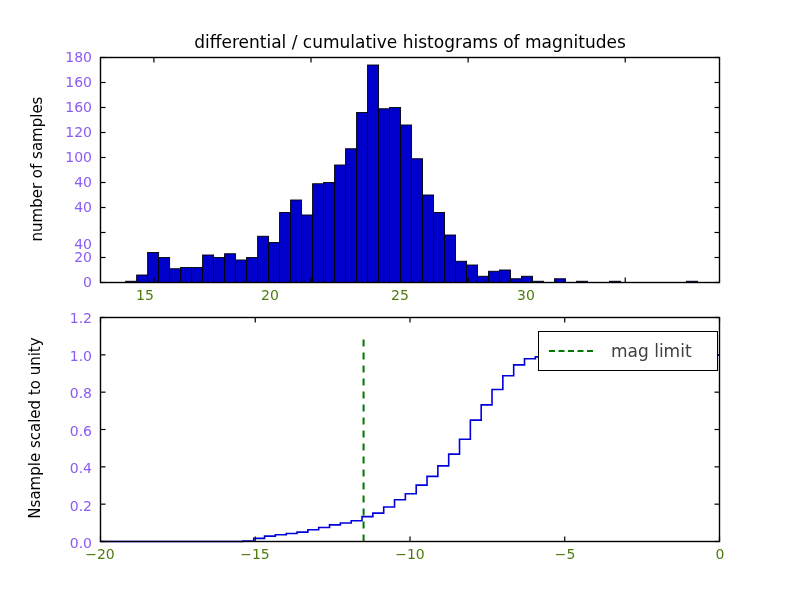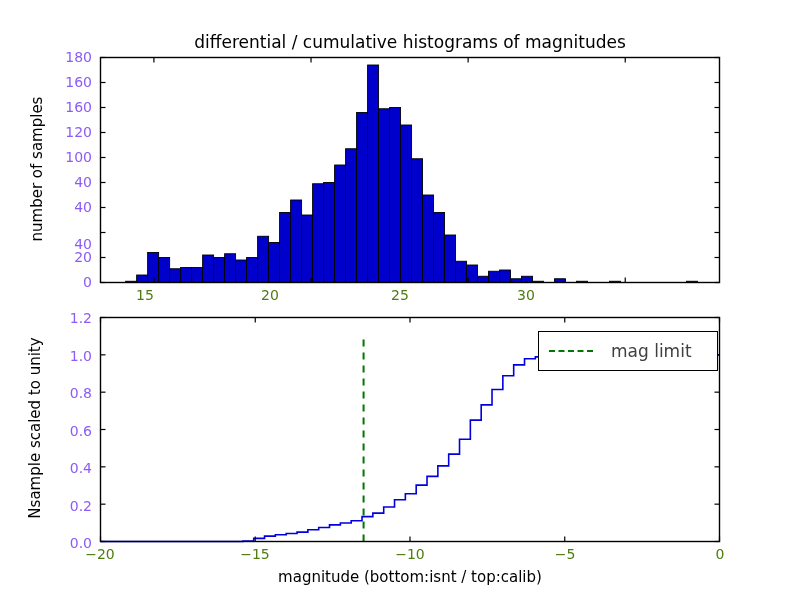--- a/index.html
+++ b/index.html
@@ -184,21 +184,20 @@
   <div class="tick-label-y" style="left:44px; top:460px; width:48px;">0.4</div>
   <div class="tick-label-y" style="left:44px; top:498px; width:48px;">0.2</div>
   <div class="tick-label-y" style="left:44px; top:535px; width:48px;">0.0</div>
 
   <div class="tick-label-x" style="left:80px;  top:546px; width:40px;">−20</div>
   <div class="tick-label-x" style="left:235px; top:546px; width:40px;">−15</div>
   <div class="tick-label-x" style="left:390px; top:546px; width:40px;">−10</div>
   <div class="tick-label-x" style="left:545px; top:546px; width:40px;">−5</div>
   <div class="tick-label-x" style="left:700px; top:546px; width:40px;">0</div>
 
-  <div class="axis-label" style="left:100px; top:568px; width:620px; text-align:center;">magnitude (bottom:isnt / top:calib)</div>
 
   <svg id="bottom-axes" width="800" height="600" style="position:absolute; left:0; top:0; pointer-events:none;">
     <path id="cum-line" fill="none" stroke="#0000dd" stroke-width="1.6" d="M 100.5 541.5 L 242.86999999999998 541.5 L 242.86999999999998 540.94 L 253.7025 540.94 L 253.7025 538.3266666666667 L 264.53499999999997 538.3266666666667 L 264.53499999999997 536.0866666666667 L 275.3675 536.0866666666667 L 275.3675 534.78 L 286.2 534.78 L 286.2 533.4733333333334 L 297.0325 533.4733333333334 L 297.0325 532.1666666666666 L 307.865 532.1666666666666 L 307.865 529.74 L 318.6975 529.74 L 318.6975 527.5 L 329.53 527.5 L 329.53 524.8866666666667 L 340.3625 524.8866666666667 L 340.3625 523.02 L 351.195 523.02 L 351.195 520.78 L 362.0275 520.78 L 362.0275 516.6733333333333 L 372.86 516.6733333333333 L 372.86 513.1266666666667 L 383.6925 513.1266666666667 L 383.6925 506.9666666666667 L 394.525 506.9666666666667 L 394.525 499.68666666666667 L 405.3575 499.68666666666667 L 405.3575 493.7133333333333 L 416.19 493.7133333333333 L 416.19 485.12666666666667 L 427.02250000000004 485.12666666666667 L 427.02250000000004 476.35333333333335 L 437.855 476.35333333333335 L 437.855 465.9 L 448.6875 465.9 L 448.6875 454.14 L 459.52 454.14 L 459.52 439.20666666666665 L 470.35249999999996 439.20666666666665 L 470.35249999999996 420.16666666666663 L 481.185 420.16666666666663 L 481.185 404.86 L 492.01750000000004 404.86 L 492.01750000000004 389.55333333333334 L 502.85 389.55333333333334 L 502.85 375.74 L 513.6825 375.74 L 513.6825 364.9133333333333 L 524.515 364.9133333333333 L 524.515 358.75333333333333 L 535.3475000000001 358.75333333333333 L 535.3475000000001 356.88666666666666 L 546.1800000000001 356.88666666666666 L 546.1800000000001 355.3933333333333 L 557.0125 355.3933333333333 L 557.0125 354.8333333333333 L 567.845 354.8333333333333 L 567.845 354.8333333333333 L 578.6775 354.8333333333333 L 578.6775 354.8333333333333 L 589.51 354.8333333333333 L 589.51 354.8333333333333 L 600.3425 354.8333333333333 L 600.3425 354.8333333333333 L 611.175 354.8333333333333 L 611.175 354.8333333333333 L 622.0075 354.8333333333333 L 622.0075 354.8333333333333 L 632.84 354.8333333333333 L 632.84 354.8333333333333 L 643.6725 354.8333333333333 L 643.6725 354.8333333333333 L 654.505 354.8333333333333 L 654.505 354.8333333333333 L 665.3375 354.8333333333333 L 665.3375 354.8333333333333 L 676.1700000000001 354.8333333333333 L 676.1700000000001 354.8333333333333 L 687.0025 354.8333333333333 L 687.0025 354.8333333333333 L 697.835 354.8333333333333 L 697.835 354.8333333333333 L 708.6674999999999 354.8333333333333 L 708.6674999999999 354.8333333333333 L 719.5 354.8333333333333 L 719.5 354.8333333333333 L 719.5 354.8333333333333"></path>
     <line id="mag-limit-line" stroke="#007700" stroke-width="2" stroke-dasharray="7,6" x1="363.575" x2="363.575" y1="541.5" y2="338.9666666666667"></line>
     <g id="bottom-ticks">
         <line x1="100.5" y1="541.5" x2="105.5" y2="541.5" stroke="#000" stroke-width="1.2"></line>
         <line x1="714.5" y1="541.5" x2="719.5" y2="541.5" stroke="#000" stroke-width="1.2"></line>
         <line x1="100.5" y1="504.1666666666667" x2="105.5" y2="504.1666666666667" stroke="#000" stroke-width="1.2"></line>
         <line x1="714.5" y1="504.1666666666667" x2="719.5" y2="504.1666666666667" stroke="#000" stroke-width="1.2"></line>
         <line x1="100.5" y1="466.8333333333333" x2="105.5" y2="466.8333333333333" stroke="#000" stroke-width="1.2"></line>

